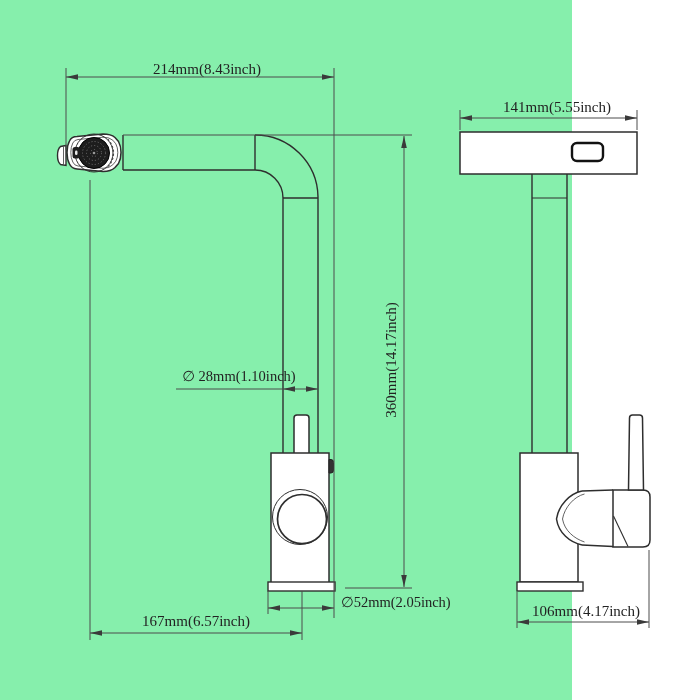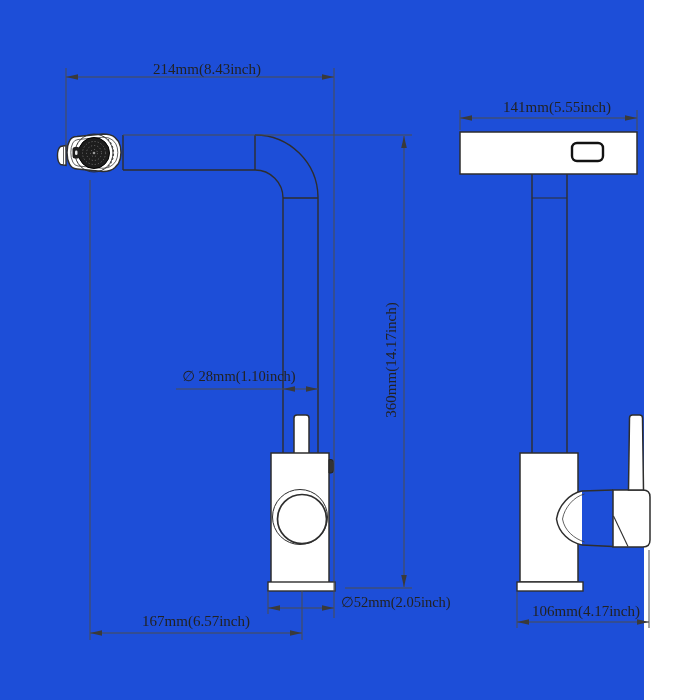--- a/index.html
+++ b/index.html
@@ -5,23 +5,23 @@
   html, body {
     margin: 0;
     padding: 0;
     background: #ffffff;
     width: 700px;
     height: 700px;
     overflow: hidden;
   }
   .canvas {
     position: relative;
-    width: 644px;
+    width: 572px;
     height: 700px;
-    background: #1d4ed8;
+    background: #86efac;
   }
   svg {
     display: block;
   }
   .dim-text {
     font-family: "Liberation Serif", "DejaVu Serif", "DejaVu Sans", serif;
     font-size: 15px;
     fill: #222222;
   }
   .dim-text-sm {

